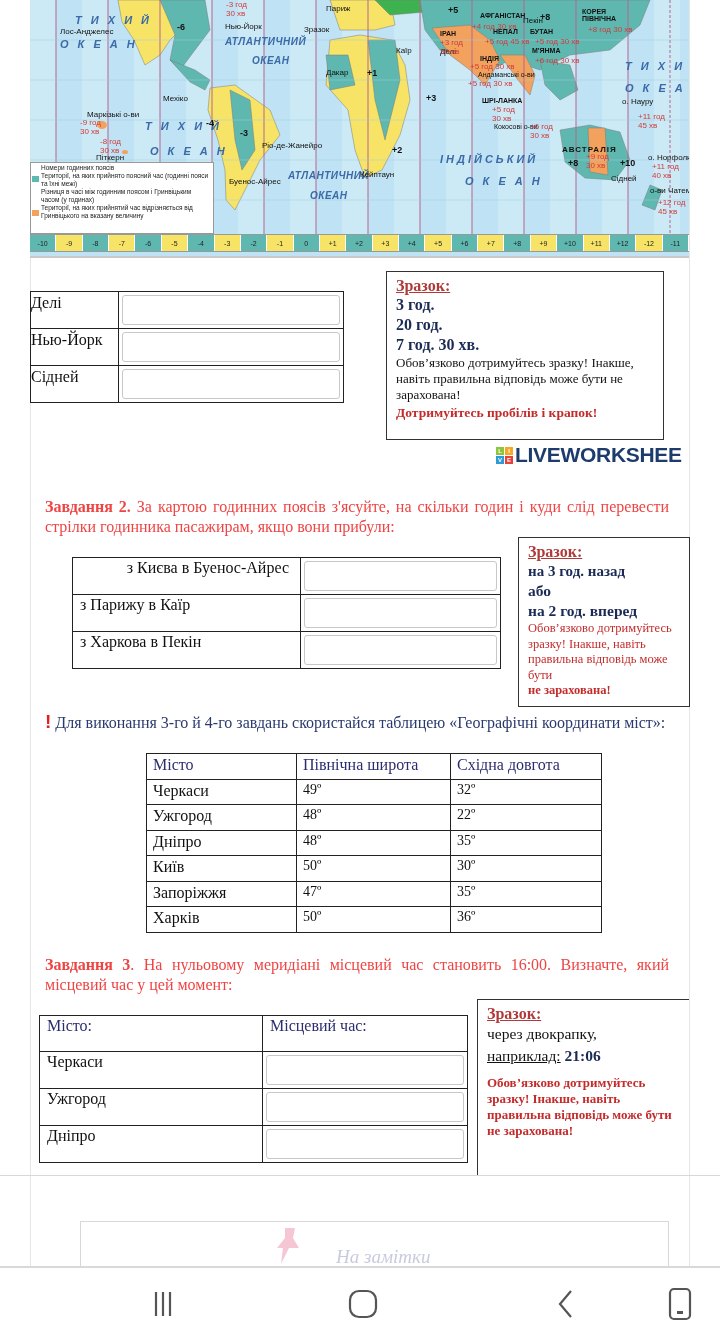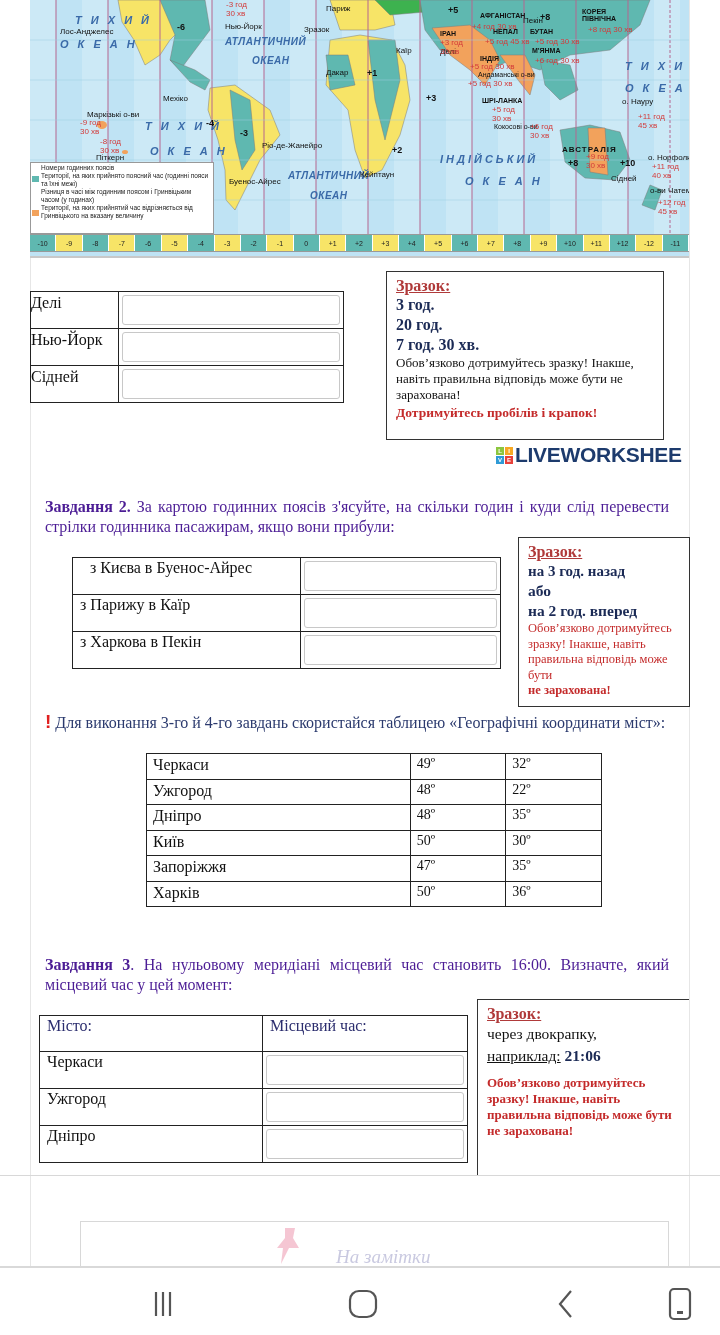--- a/index.html
+++ b/index.html
@@ -32,21 +32,21 @@
   .sample .navy { color: #1b2a55; font-weight: bold; }
   .sample .black { color: #111; }
   .sample .red { color: #c42b2b; font-weight: bold; }
   .sample .redn { color: #c42b2b; }
 
   .lw-logo { position: absolute; left: 496px; top: 443px; display: flex; align-items: center; }
   .lw-blocks { display: grid; grid-template-columns: 8px 8px; grid-template-rows: 8px 8px; gap: 1px; margin-right: 2px; }
   .lw-blocks span { font-family: "Liberation Sans", sans-serif; font-size: 6px; color: #fff; font-weight: bold; display: flex; align-items: center; justify-content: center; }
   .lw-text { font-family: "Liberation Sans", sans-serif; font-weight: bold; font-size: 21px; color: #1d3b6d; letter-spacing: -0.3px; }
 
-  .para { position: absolute; left: 45px; width: 624px; font-family: "Liberation Serif", serif; font-size: 16px; line-height: 20px; text-align: justify; color: #4c1d95; }
+  .para { position: absolute; left: 45px; width: 624px; font-family: "Liberation Serif", serif; font-size: 16px; line-height: 20px; text-align: justify; color: #ef4444; }
   .para b { font-weight: bold; }
   .para.blue { color: #2b3a6e; }
   .excl { color: #e02020; font-weight: bold; font-family: "Liberation Sans", sans-serif; font-size: 19px; margin-right: 4px; }
 
   table.coords td { font-size: 16px; padding: 2px 6px; height: 25.5px; }
   table.coords td.num { font-family: Liberation Serif, serif; font-size: 14px; }
   table.coords td.hdr { color: #2b2d6e; }
 
   
   .notes-box { position: absolute; left: 80px; top: 1221px; width: 589px; height: 60px; border: 1px solid #d8d8d8; background: #fff; }
@@ -279,21 +279,21 @@
     <span style="background:#e8403a;">E</span>
   </div>
   <span class="lw-text">LIVEWORKSHEE</span>
 </div>
 
 <div class="para" style="top:497px;"><b>Завдання 2.</b><span> За картою годинних поясів з'ясуйте, на скільки годин і куди слід перевести стрілки годинника пасажирам, якщо вони прибули:</span></div>
 
 <table class="ws" style="left:72px;top:557px;width:429px;">
   <tbody>
       <tr style="height:37px;">
-    <td style="width:228px;padding:1px 17px;">з Києва в Буенос-Айрес</td>
+    <td style="width:228px;padding:1px 11px;text-align:right;">з Києва в Буенос-Айрес</td>
     <td style="padding:0;">
           <input class="ans-input" type="text" value="" style="">
         </td>
   </tr>
   <tr style="height:36px;">
     <td style="padding:1px 7px;">з Парижу в Каїр</td>
     <td style="padding:0;">
           <input class="ans-input" type="text" value="" style="">
         </td>
   </tr>
@@ -312,20 +312,25 @@
   <div class="navy" style="font-size:15.5px;line-height:20px;">або</div>
   <div class="navy" style="font-size:15.5px;line-height:20px;">на 2 год. вперед</div>
   <div class="redn" style="font-size:12.5px;line-height:15.5px;">Обов’язково дотримуйтесь зразку! Інакше, навіть правильна відповідь може бути</div>
   <div class="red" style="font-size:12.5px;line-height:15.5px;">не зарахована!</div>
 </div>
 
 <div class="para blue" style="top:712px;"><span class="excl">!</span><span>Для виконання 3-го й 4-го завдань скористайся таблицею «Географічні координати міст»:</span></div>
 
 <table class="ws coords" style="left:146px;top:753px;width:456px;" id="coords-table">
   <tbody>
+      <tr>
+    <td class="hdr" style="width:150px;">Місто</td>
+    <td class="hdr" style="width:154px;">Північна широта</td>
+    <td class="hdr">Східна довгота</td>
+  </tr>
   <tr>
     <td>Черкаси</td>
     <td class="num">49º</td>
     <td class="num">32º</td>
   </tr>
   <tr>
     <td>Ужгород</td>
     <td class="num">48º</td>
     <td class="num">22º</td>
   </tr>

